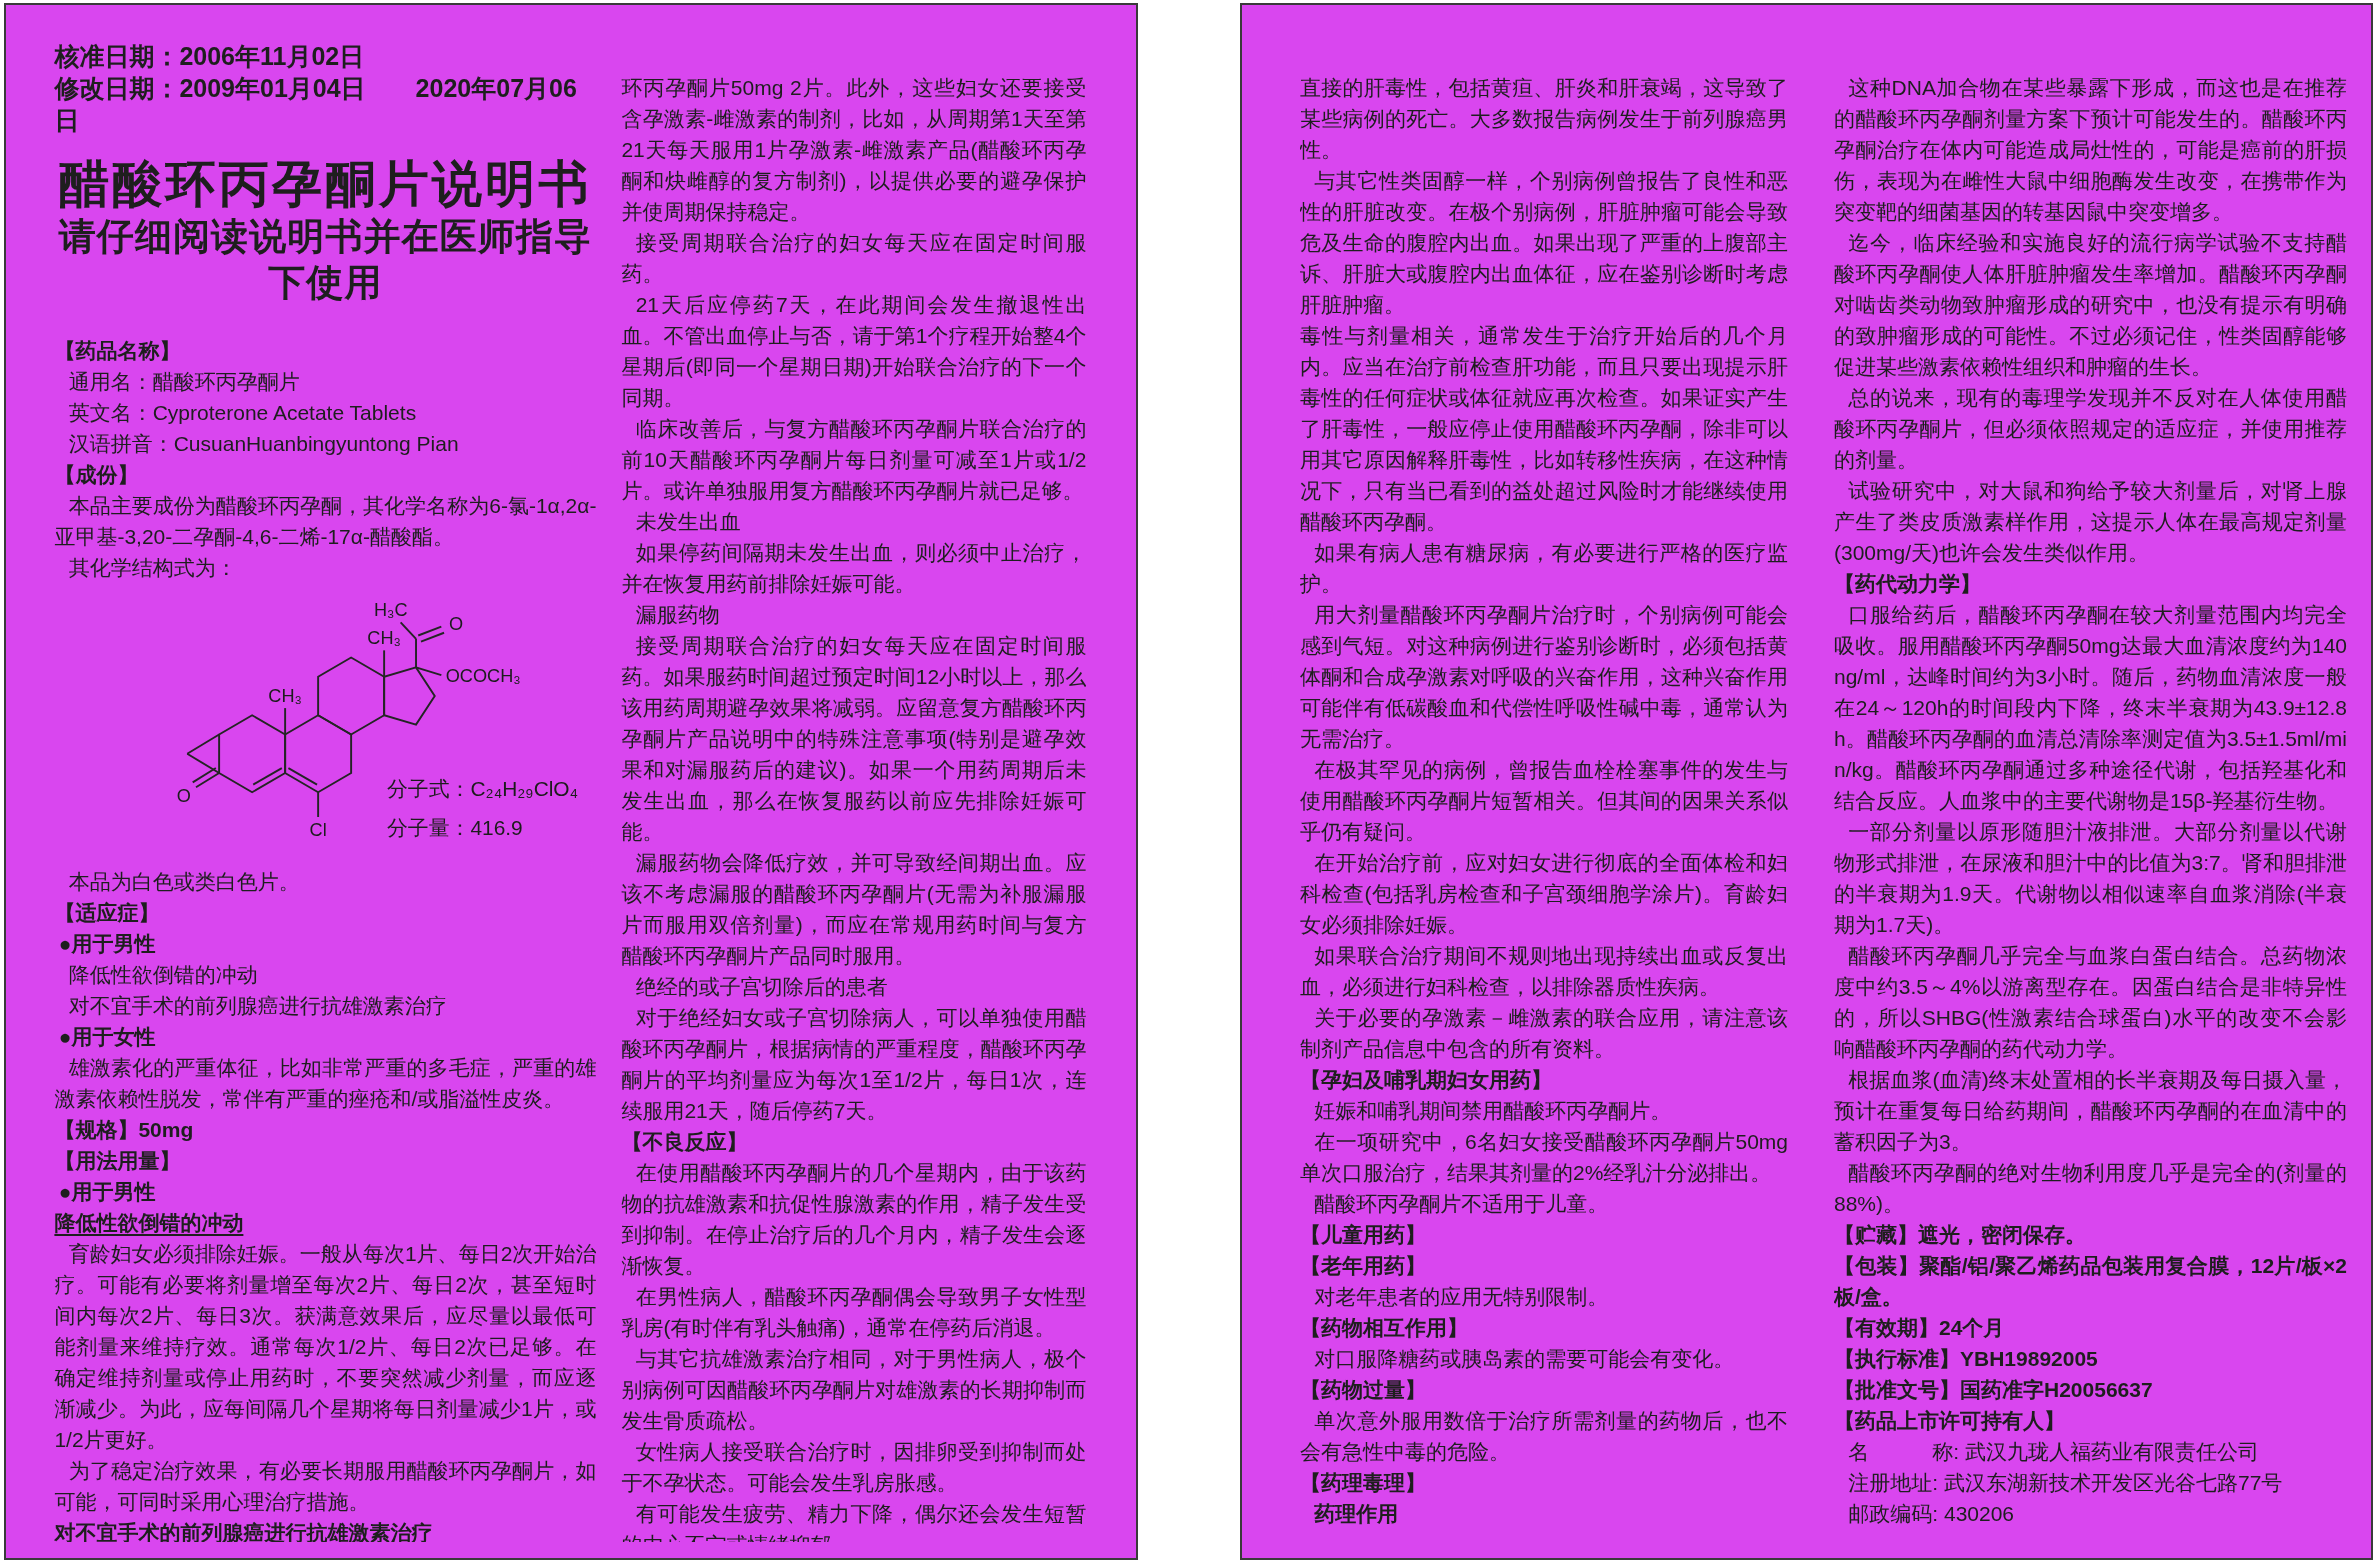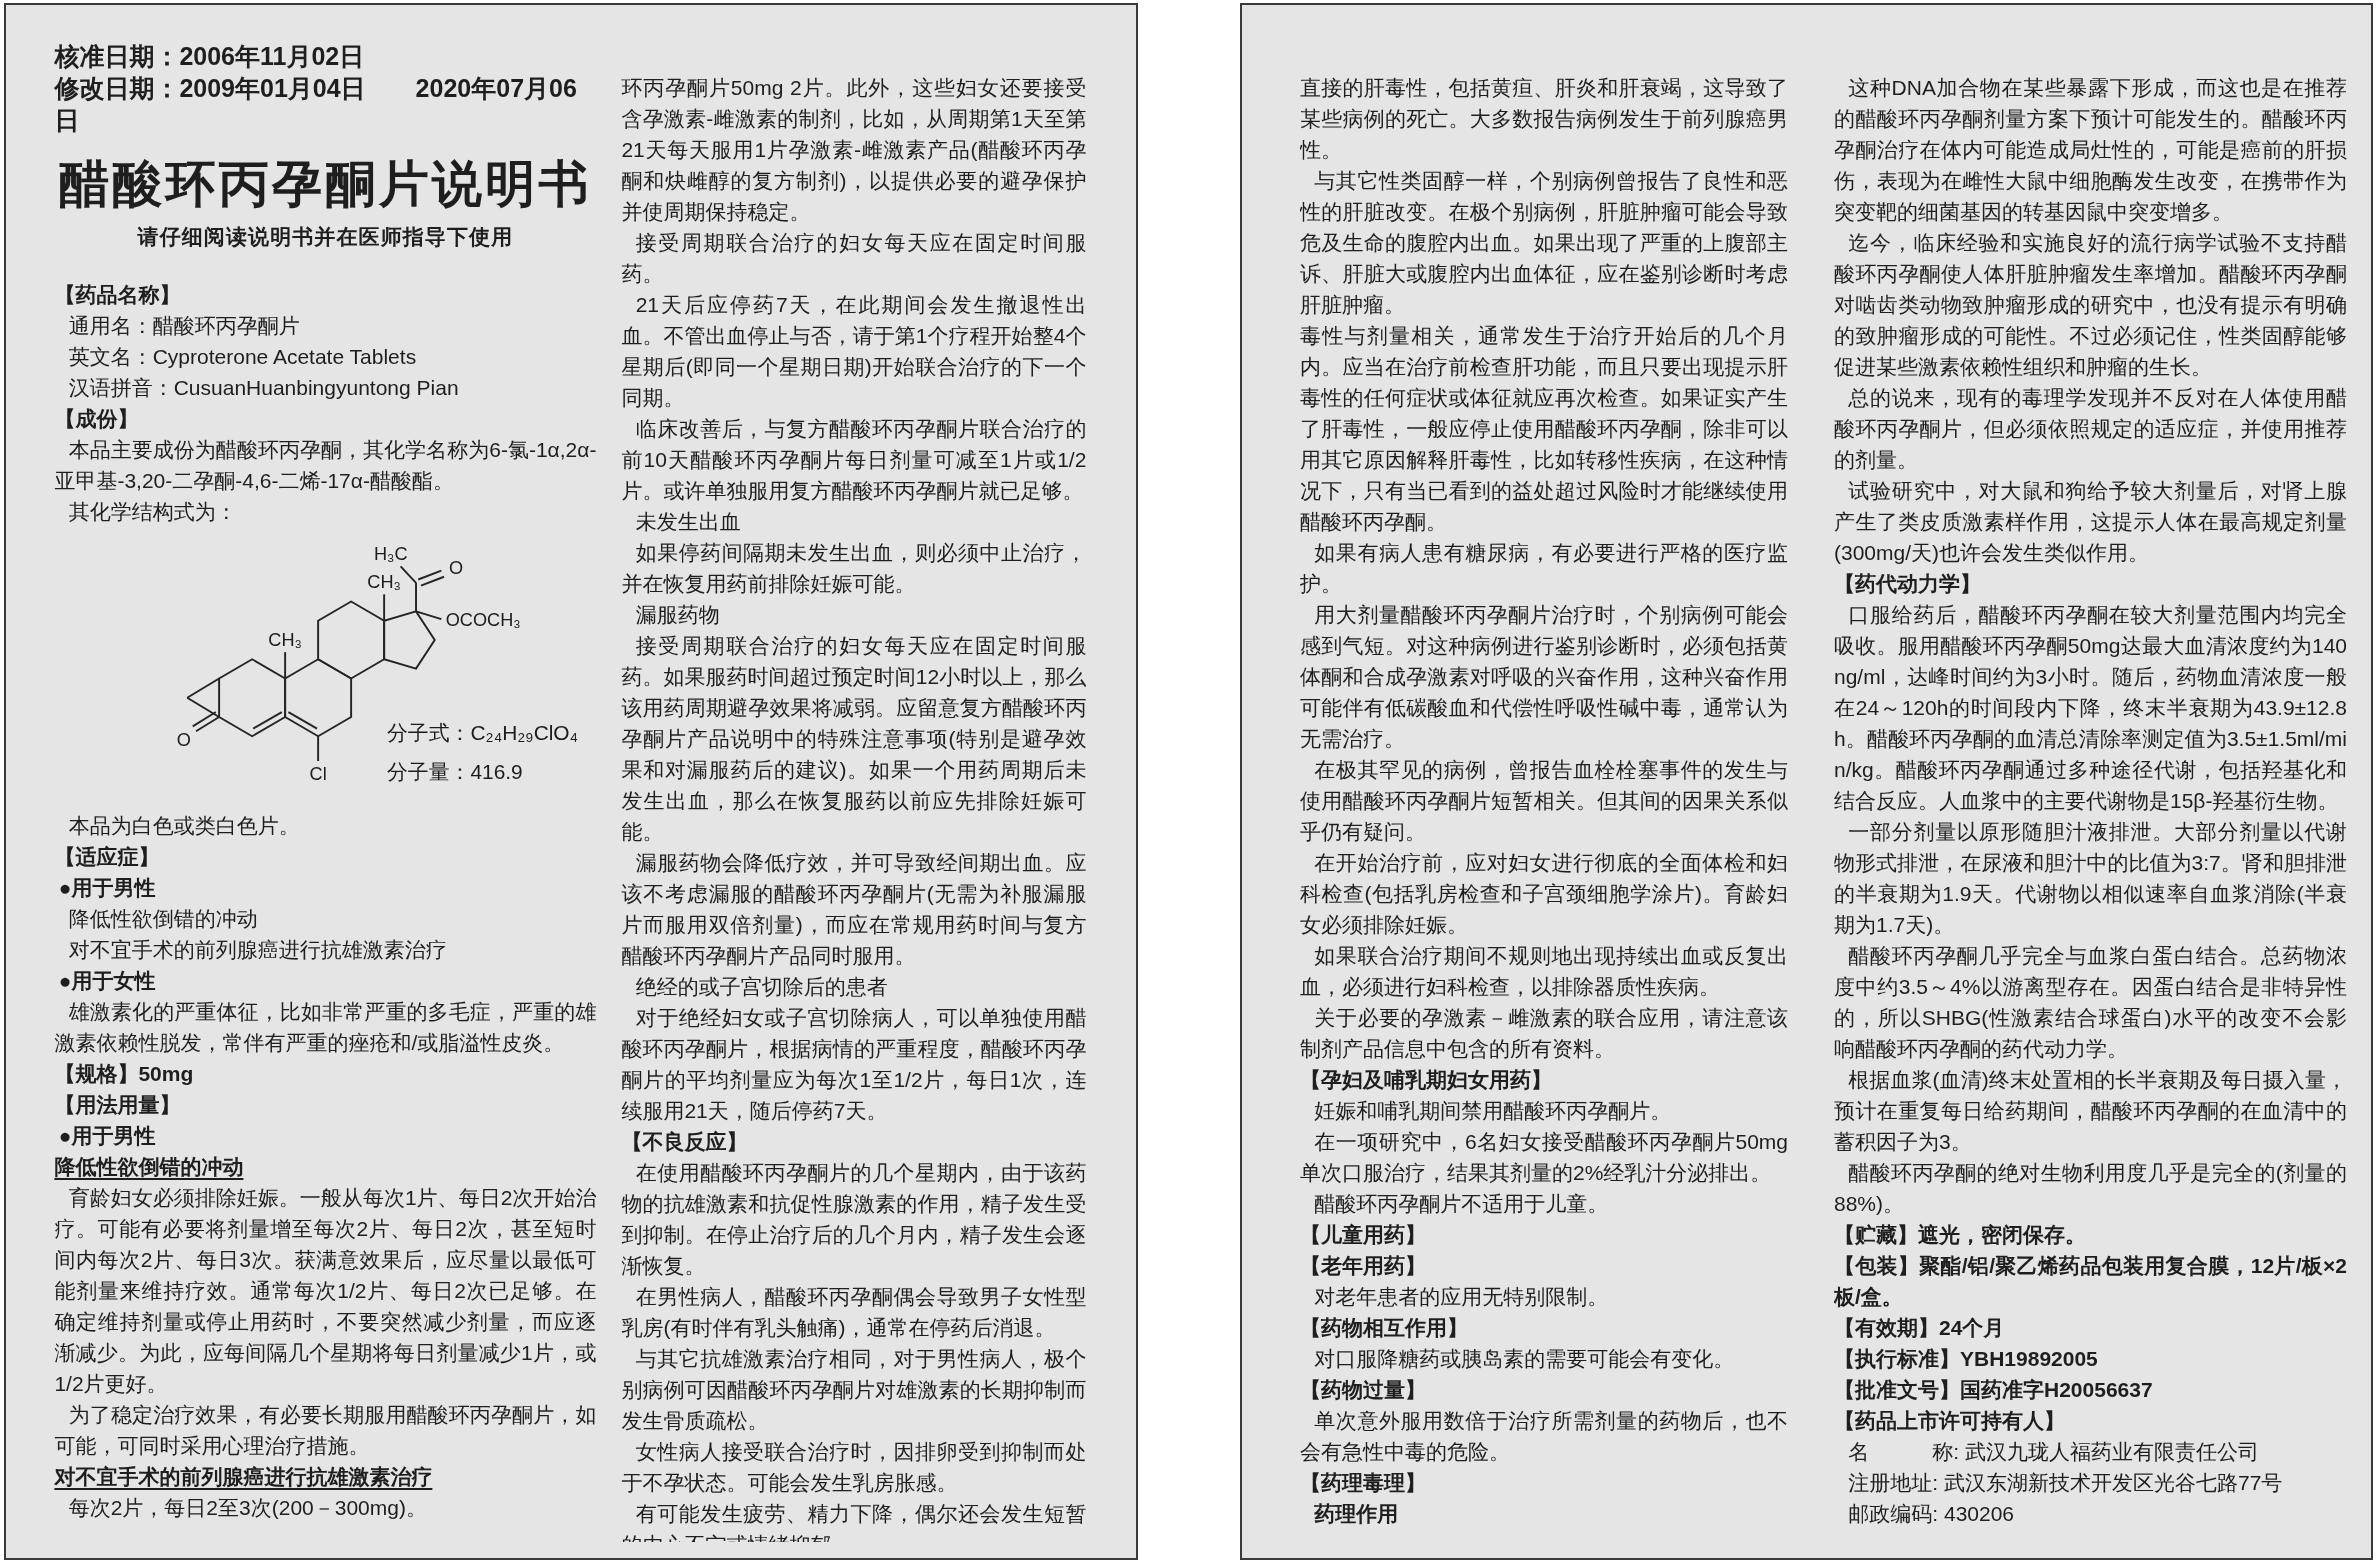--- a/index.html
+++ b/index.html
@@ -1,37 +1,37 @@
 <!DOCTYPE html>
 <html style="font-size:8.8px"><head>
 <meta charset="utf-8">
 <style>
   html,body{margin:0;padding:0;}
   body{
     width:2377px;height:1564px;position:relative;background:#ffffff;
     font-family:"Liberation Sans",sans-serif;color:#1e1e1e;
   }
   .page{
-    position:absolute;top:3.3px;height:1557px;background:#e5e5e5;
+    position:absolute;top:3.3px;height:1557px;background:#d946ef;
     border:2.2px solid #3a3a3a;box-sizing:border-box;display:flex;align-items:flex-end;
   }
   #page1{left:4.4px;width:1134px;padding:35px 0 16.5px 48px;}
   #page2{left:1240px;width:1133px;padding:35px 0 16.5px 58px;}
   .col{box-sizing:border-box;overflow:hidden;height:100%;}
   #p1c1{width:542px;margin-right:25px;}
   #p1c2{width:465px;padding-top:32px;}
   #p2c1{width:488px;margin-right:46px;padding-top:32px;}
   #p2c2{width:513px;padding-top:32px;}
 
   .tx{margin:0;font-size:21px;line-height:31px;text-align:justify;word-break:break-all;color:#1e1e1e;}
   .ind{text-indent:14.3px;}
   .p0{}
   .date{font-size:25px;font-weight:600;line-height:32px;text-align:left;word-break:normal;}
   .title{font-size:50px;font-weight:700;text-align:center;line-height:59px;margin:18.7px 0 0 0;letter-spacing:3.3px;text-indent:0;}
-  .subtitle{font-size:21px;font-weight:600;text-align:center;line-height:46px;margin:0 0 19px 0;letter-spacing:1.1px;text-indent:0;}
+  .subtitle{font-size:37px;font-weight:600;text-align:center;line-height:46px;margin:0 0 29px 0;letter-spacing:1.1px;text-indent:0;}
   .section{font-weight:600;}
   .sub{font-weight:600;text-decoration:underline;text-underline-offset:4.4px;}
   .sub2{font-weight:700;text-indent:14.3px;}
   .bullet{font-weight:600;text-indent:4.4px;}
   figure.structure{margin:3.3px 0 4.4px 0;height:275px;width:542px;}
 </style>
 </head>
 <body>
 
 <div>

